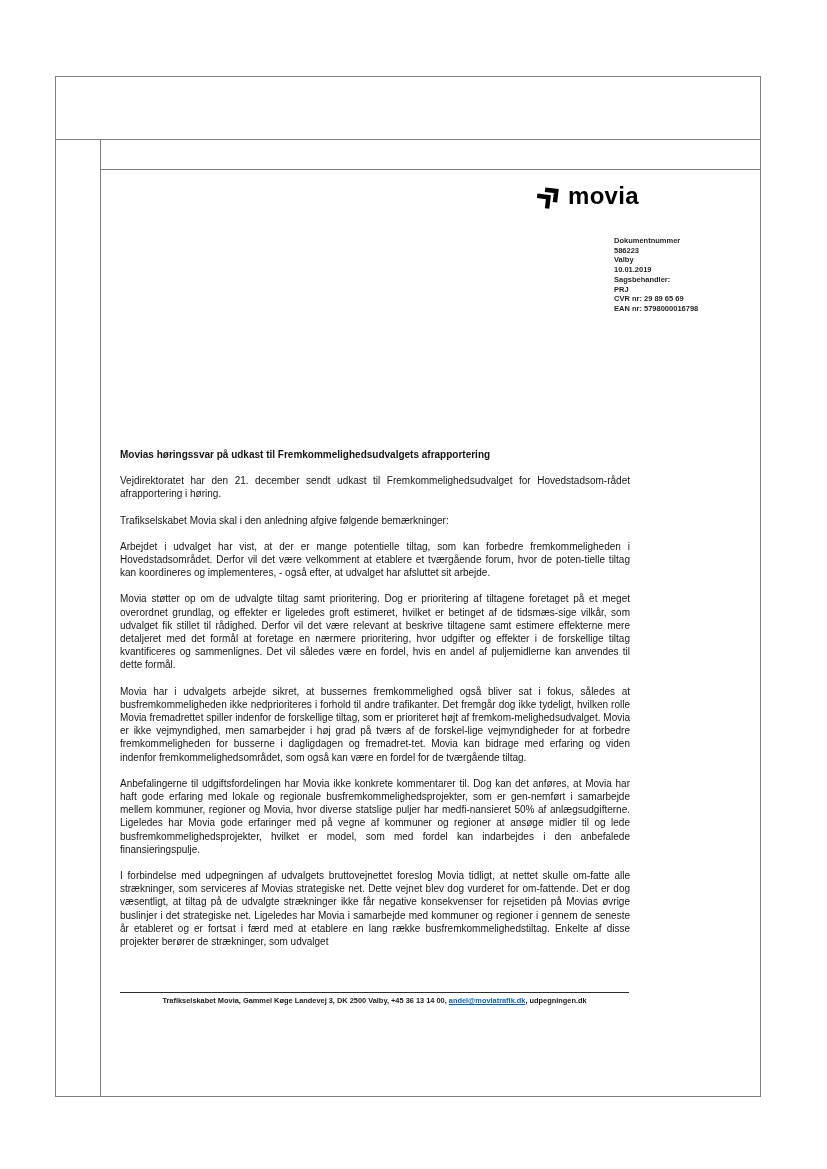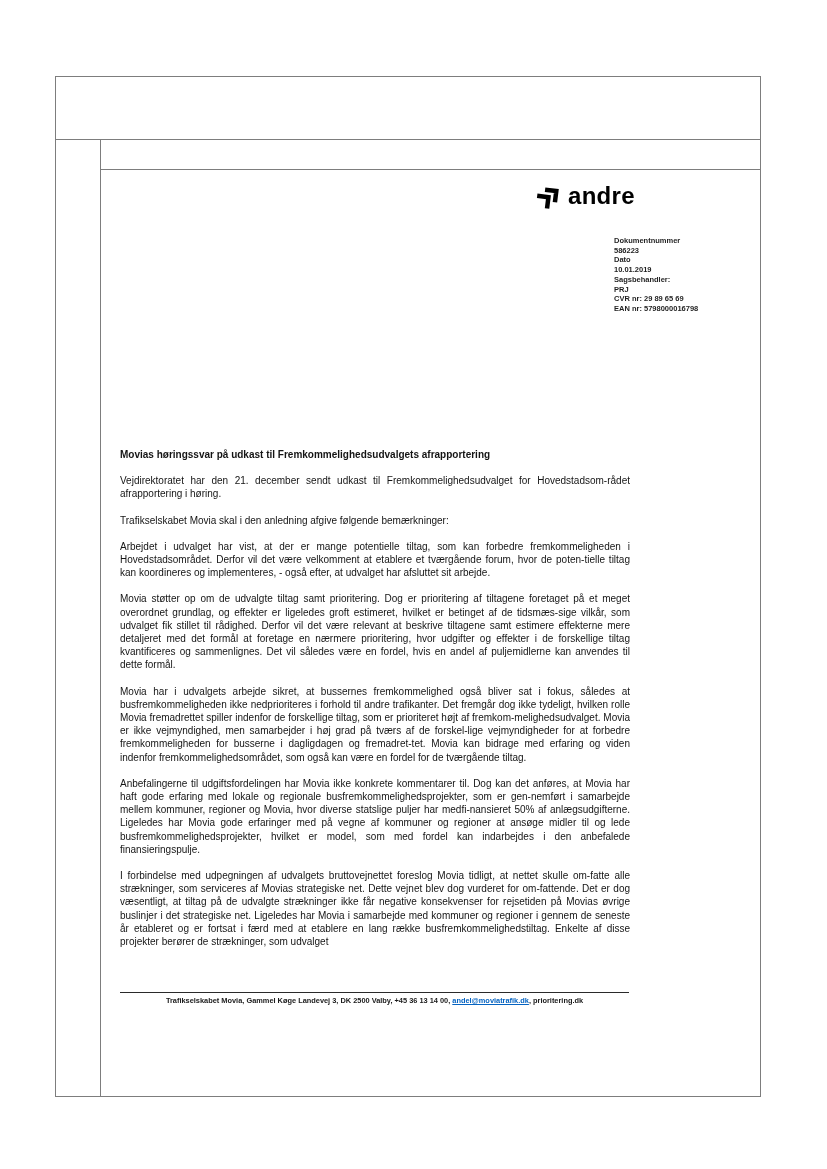--- a/index.html
+++ b/index.html
@@ -82,27 +82,27 @@
   <div class="hline hline-2"></div>
   <div class="vline"></div>
 
   <div class="logo">
     <svg class="logo-icon" width="30" height="28" viewBox="0 0 30 28" aria-hidden="true">
       <g transform="rotate(-38 15 14)" stroke="#000000" stroke-width="4.5" fill="none">
         <path d="M5 22 L13 14 L5 6"></path>
         <path d="M15 22 L23 14 L15 6"></path>
       </g>
     </svg>
-    <span class="logo-text">andre</span>
+    <span class="logo-text">movia</span>
   </div>
 
   <div class="meta">
     <div class="m-label">Dokumentnummer</div>
     <div class="m-value">586223</div>
-    <div class="m-label">Dato</div>
+    <div class="m-label">Valby</div>
     <div class="m-value">10.01.2019</div>
     <div class="m-label">Sagsbehandler:</div>
     <div class="m-value">PRJ</div>
     <div class="m-line">
       <span>CVR nr:</span>
       <span>29 89 65 69</span>
     </div>
     <div class="m-line">
       <span>EAN nr:</span>
       <span>5798000016798</span>
@@ -114,15 +114,15 @@
     <p class="para">Vejdirektoratet har den 21. december sendt udkast til Fremkommelighedsudvalget for Hovedstadsom-rådet afrapportering i høring.</p>
     <p class="para">Trafikselskabet Movia skal i den anledning afgive følgende bemærkninger:</p>
     <p class="para">Arbejdet i udvalget har vist, at der er mange potentielle tiltag, som kan forbedre fremkommeligheden i Hovedstadsområdet. Derfor vil det være velkomment at etablere et tværgående forum, hvor de poten-tielle tiltag kan koordineres og implementeres, - også efter, at udvalget har afsluttet sit arbejde.</p>
     <p class="para">Movia støtter op om de udvalgte tiltag samt prioritering. Dog er prioritering af tiltagene foretaget på et meget overordnet grundlag, og effekter er ligeledes groft estimeret, hvilket er betinget af de tidsmæs-sige vilkår, som udvalget fik stillet til rådighed. Derfor vil det være relevant at beskrive tiltagene samt estimere effekterne mere detaljeret med det formål at foretage en nærmere prioritering, hvor udgifter og effekter i de forskellige tiltag kvantificeres og sammenlignes. Det vil således være en fordel, hvis en andel af puljemidlerne kan anvendes til dette formål.</p>
     <p class="para">Movia har i udvalgets arbejde sikret, at bussernes fremkommelighed også bliver sat i fokus, således at busfremkommeligheden ikke nedprioriteres i forhold til andre trafikanter. Det fremgår dog ikke tydeligt, hvilken rolle Movia fremadrettet spiller indenfor de forskellige tiltag, som er prioriteret højt af fremkom-melighedsudvalget. Movia er ikke vejmyndighed, men samarbejder i høj grad på tværs af de forskel-lige vejmyndigheder for at forbedre fremkommeligheden for busserne i dagligdagen og fremadret-tet. Movia kan bidrage med erfaring og viden indenfor fremkommelighedsområdet, som også kan være en fordel for de tværgående tiltag.</p>
     <p class="para">Anbefalingerne til udgiftsfordelingen har Movia ikke konkrete kommentarer til. Dog kan det anføres, at Movia har haft gode erfaring med lokale og regionale busfremkommelighedsprojekter, som er gen-nemført i samarbejde mellem kommuner, regioner og Movia, hvor diverse statslige puljer har medfi-nansieret 50% af anlægsudgifterne. Ligeledes har Movia gode erfaringer med på vegne af kommuner og regioner at ansøge midler til og lede busfremkommelighedsprojekter, hvilket er model, som med fordel kan indarbejdes i den anbefalede finansieringspulje.</p>
     <p class="para">I forbindelse med udpegningen af udvalgets bruttovejnettet foreslog Movia tidligt, at nettet skulle om-fatte alle strækninger, som serviceres af Movias strategiske net. Dette vejnet blev dog vurderet for om-fattende. Det er dog væsentligt, at tiltag på de udvalgte strækninger ikke får negative konsekvenser for rejsetiden på Movias øvrige buslinjer i det strategiske net. Ligeledes har Movia i samarbejde med kommuner og regioner i gennem de seneste år etableret og er fortsat i færd med at etablere en lang række busfremkommelighedstiltag. Enkelte af disse projekter berører de strækninger, som udvalget</p>
   </div>
 
   <div class="footer-rule"></div>
-  <div class="footer"><span>Trafikselskabet Movia, Gammel Køge Landevej 3, DK 2500 Valby, +45 36 13 14 00, </span><a class="footer-link" href="#" style="color: rgb(5, 99, 193);">andel@moviatrafik.dk</a><span>, prioritering.dk</span></div>
+  <div class="footer"><span>Trafikselskabet Movia, Gammel Køge Landevej 3, DK 2500 Valby, +45 36 13 14 00, </span><a class="footer-link" href="#" style="color: rgb(5, 99, 193);">andel@moviatrafik.dk</a><span>, udpegningen.dk</span></div>
 
 </div>
 
 </body></html>

